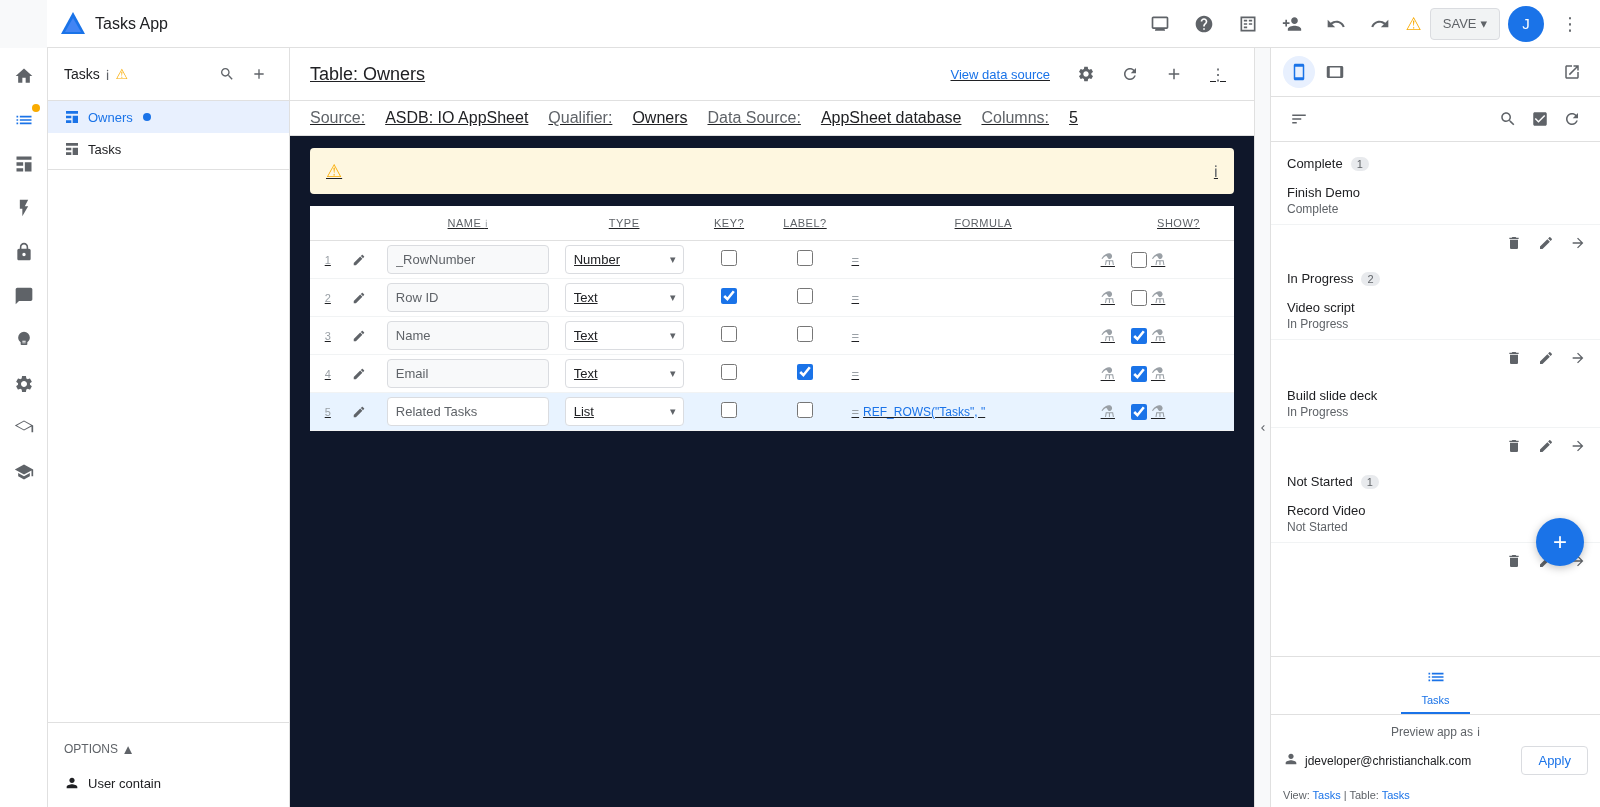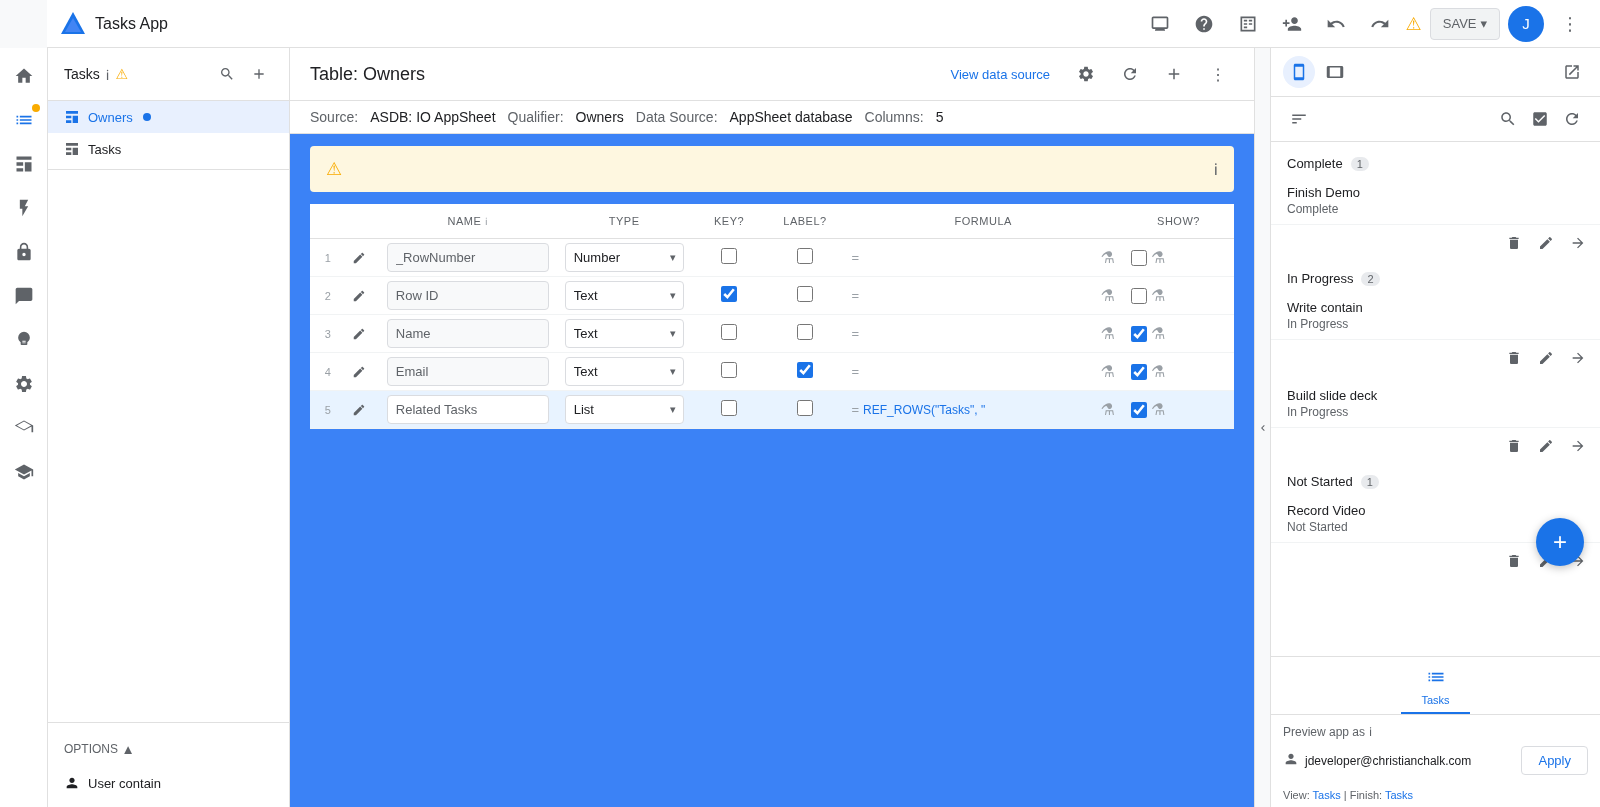--- a/index.html
+++ b/index.html
@@ -122,45 +122,46 @@
       display: flex; align-items: center; gap: 8px;
       padding: 8px 16px; cursor: pointer; font-size: 13px;
     }
 
     
     .content-area {
       flex: 1;
       display: flex;
       flex-direction: column;
       overflow: hidden;
-      background: #3b82f6;
+      background: #0f172a;
+      text-decoration: underline;
     }
 
     
     .content-header {
       display: flex; align-items: center; gap: 12px;
       padding: 10px 20px;
       background: #fff;
       border-bottom: 1px solid #e0e0e0;
     }
     .content-title { font-size: 18px; font-weight: 400; }
     .content-header-spacer { flex: 1; }
     .view-data-source { color: #1a73e8; font-size: 13px; cursor: pointer; text-decoration: none; margin-right: 8px; }
     .content-header-icon-btn {
       width: 32px; height: 32px; border: none; background: none; cursor: pointer;
       border-radius: 50%; display: flex; align-items: center; justify-content: center;
       color: #5f6368; font-size: 16px;
     }
 
     
     .metadata-bar {
-      display: flex; align-items: center; gap: 12px;
+      display: flex; align-items: center; gap: 20px;
       padding: 8px 20px;
       background: #fff;
-      font-size: 14px; color: #5f6368;
+      font-size: 16px; color: #5f6368;
       border-bottom: 1px solid #e0e0e0;
     }
     .metadata-label { color: #5f6368; }
     .metadata-value { color: #202124; }
 
     
     .warning-banner {
       display: flex; align-items: center; gap: 12px;
       margin: 12px 20px;
       padding: 12px 16px;
@@ -314,21 +315,21 @@
     }
     .bottom-nav-tab.active { color: #1a73e8; border-bottom-color: #1a73e8; }
     .bottom-nav-tab-icon { font-size: 18px; }
 
     
     .preview-footer {
       padding: 8px 12px;
       border-top: 1px solid #e0e0e0;
       display: flex; flex-direction: column; gap: 6px;
     }
-    .preview-as-label { display: flex; align-items: center; gap: 4px; font-size: 12px; color: #5f6368; }
+    .preview-as-label { display: flex; align-items: center; gap: 4px; font-size: 12px; color: #5f6368; justify-content: center; }
     .preview-user-row { display: flex; align-items: center; gap: 6px; }
     .preview-user-icon { font-size: 14px; color: #5f6368; }
     .preview-email { font-size: 12px; color: #202124; flex: 1; }
     .apply-btn {
       padding: 6px 16px; border: 1px solid #dadce0;
       background: #fff; border-radius: 4px; cursor: pointer;
       font-size: 13px; color: #1a73e8;
     }
 
     .view-table-info {
@@ -834,21 +835,21 @@
         </div>
       </div>
     </div>
           <div class="task-group-header">
     <span>In Progress</span>
     <span class="task-group-count">2</span>
   </div>
           <div>
       <div>
         <div class="task-item">
-          <div class="task-item-name">Write contain</div>
+          <div class="task-item-name">Video script</div>
           <div class="task-item-status">In Progress</div>
         </div>
         <div class="task-item-actions">
           <button class="task-action-btn" title="Delete">
             <svg width="16" height="16" viewBox="0 0 24 24" fill="currentColor">
                     <path d="M6 19c0 1.1.9 2 2 2h8c1.1 0 2-.9 2-2V7H6v12zM19 4h-3.5l-1-1h-5l-1 1H5v2h14V4z"></path>
                   </svg>
           </button>
           <button class="task-action-btn" title="Edit">
             <svg width="16" height="16" viewBox="0 0 24 24" fill="currentColor">
@@ -946,18 +947,18 @@
           </span>
           <span class="preview-email">jdeveloper@christianchalk.com</span>
           <button class="apply-btn">Apply</button>
         </div>
       </div>
 
       <div class="view-table-info">
         <span>View:</span>
         <span class="view-table-link">Tasks</span>
         <span> | </span>
-        <span>Finish:</span>
+        <span>Table:</span>
         <span class="view-table-link">Tasks</span>
       </div>
     </div>
   </div>
 </div>
 
 </body></html>

